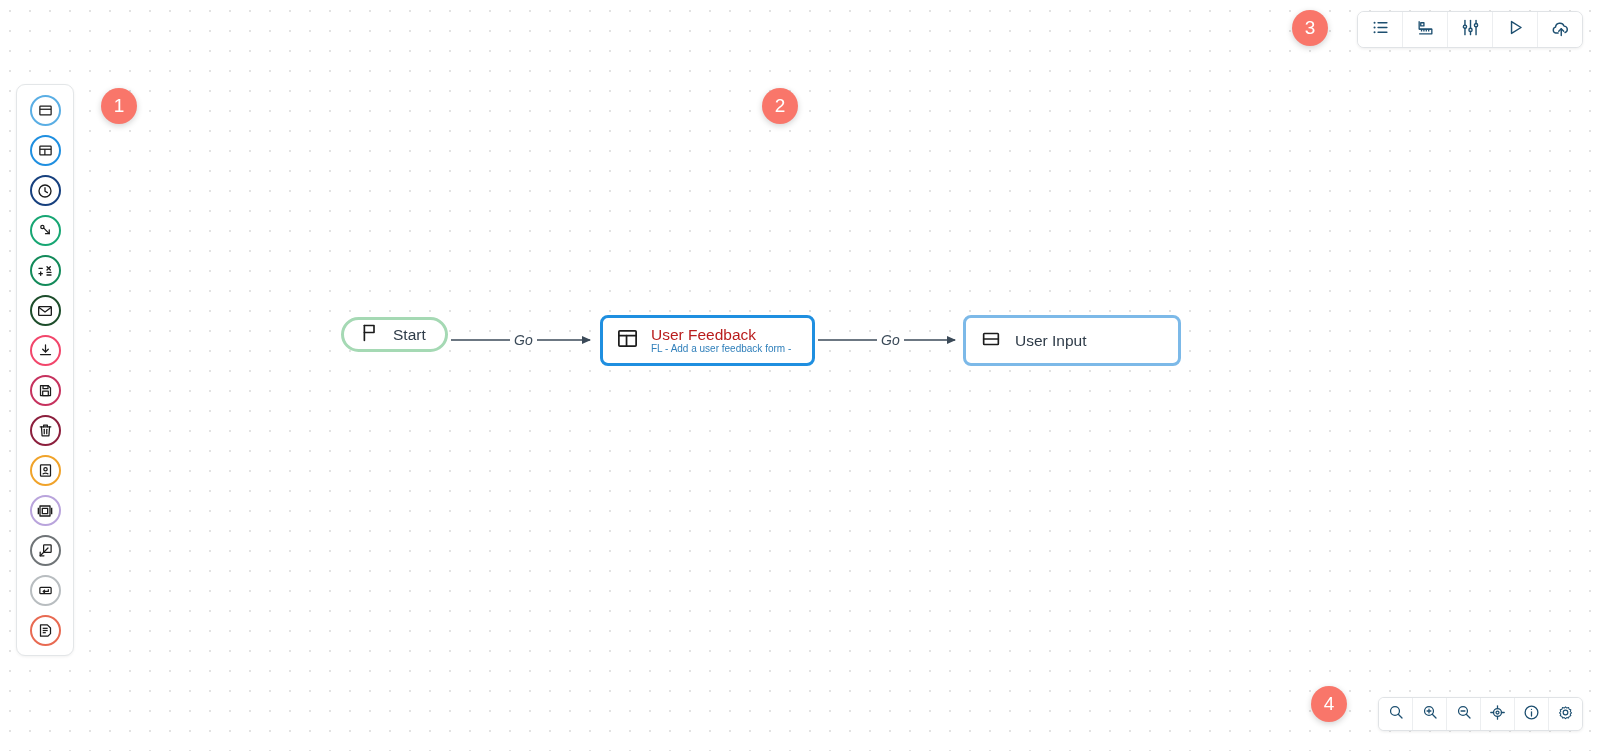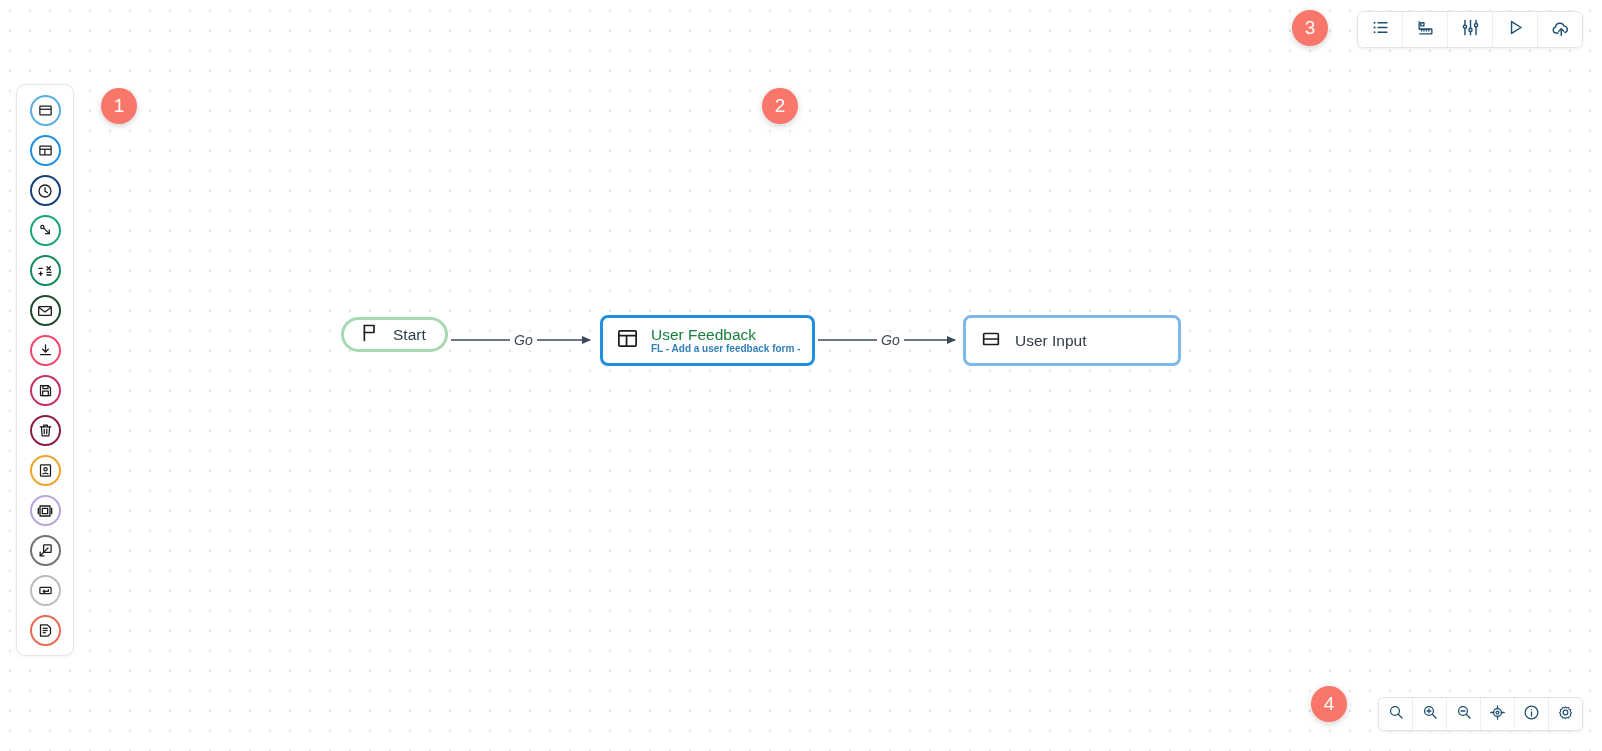--- a/index.html
+++ b/index.html
@@ -172,33 +172,32 @@
     top: 315px;
     width: 215px;
     height: 51px;
     border: 3px solid #1f8fe0;
     border-radius: 8px;
     padding-left: 13px;
     gap: 12px;
   }
   .node-feedback .node-title {
     font-size: 15.5px;
-    color: #15803d;
+    color: #b91c1c;
     line-height: 1.12;
   }
   .node-feedback .node-sub {
     font-size: 10px;
     color: #2f7fba;
     line-height: 1.2;
     white-space: nowrap;
     overflow: hidden;
     text-overflow: clip;
     max-width: 163px;
     display: block;
-    font-weight: bold;
   }
 
   .node-input {
     left: 963px;
     top: 315px;
     width: 218px;
     height: 51px;
     border: 3px solid #7cb9e8;
     border-radius: 8px;
     padding-left: 14px;

